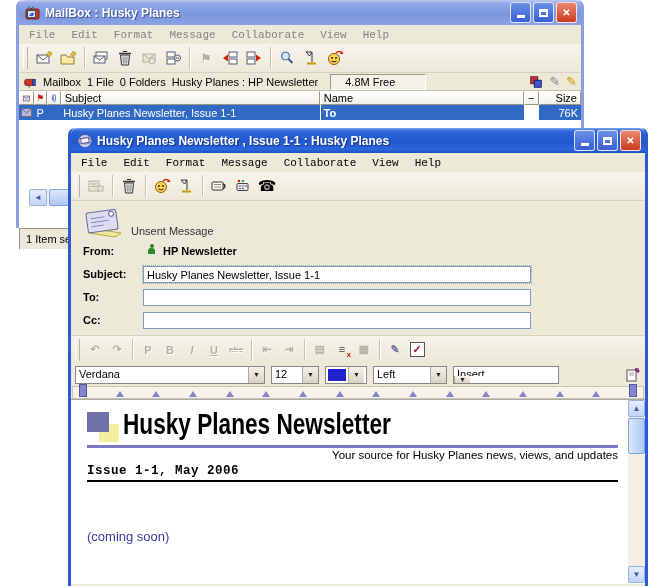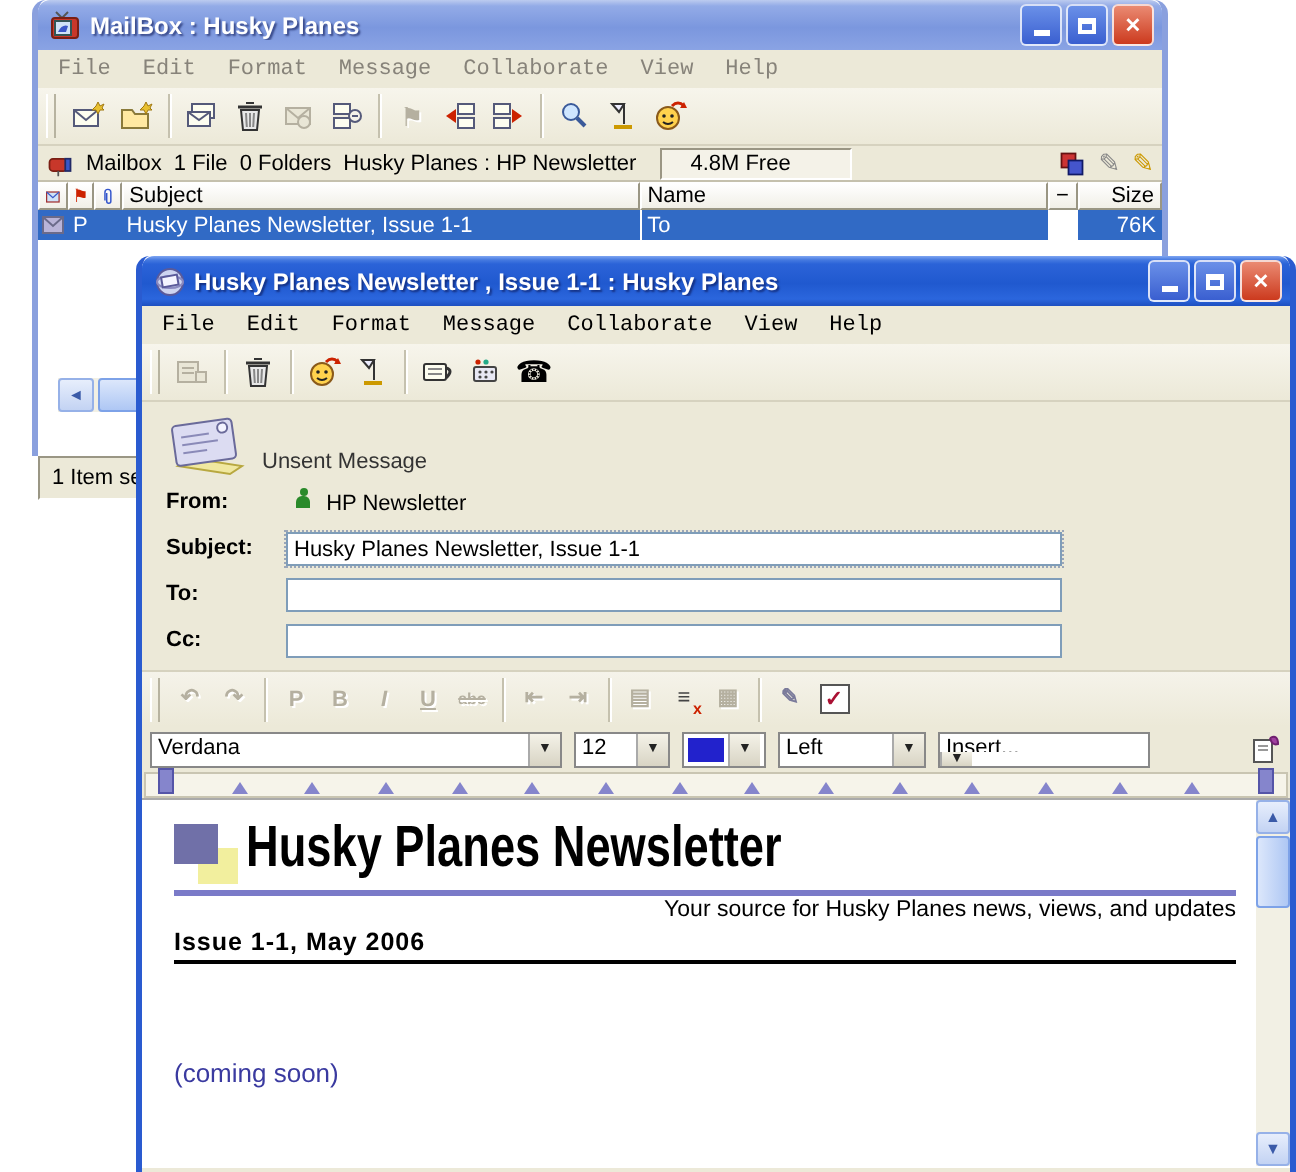--- a/index.html
+++ b/index.html
@@ -85,25 +85,25 @@
   .vbtn{position:absolute;left:0;width:17px;height:17px;}
   .cstatus{height:20px;display:flex;align-items:center;padding:2px 3px;gap:1px;border-top:1px solid #fff;
            box-shadow:0 -1px 0 #b7b3a0;}
   
   .nl-logo-p{position:absolute;left:16px;top:12px;width:22px;height:20px;background:#7070A8;z-index:2;}
   .nl-logo-y{position:absolute;left:28px;top:24px;width:20px;height:18px;background:#F2EF9E;z-index:1;}
   .nl-title{position:absolute;left:52px;top:8px;font-size:29px;font-weight:bold;
             transform:scaleX(.78);transform-origin:left top;white-space:nowrap;letter-spacing:0px;}
   .nl-rule{position:absolute;left:16px;right:10px;top:45px;height:3px;background:#7A7AC8;}
   .nl-tagline{position:absolute;right:10px;top:49px;font-size:11.5px;}
-  .nl-issue{position:absolute;left:16px;top:64px;font-weight:bold;font-size:12.5px;letter-spacing:.5px;}
+  .nl-issue{position:absolute;left:16px;top:64px;font-weight:bold;font-size:12.5px;letter-spacing:.5px;font-family:Liberation Mono, monospace;}
   .nl-black{position:absolute;left:16px;right:10px;top:80px;border-top:2px solid #000;}
   .nl-head{position:absolute;left:16px;top:100px;font-weight:bold;font-size:13px;}
   .nl-body{position:absolute;left:16px;top:129px;font-size:13px;color:#3A3AA0;}
-  .bold{font-weight:normal;}
+  .bold{font-weight:bold;}
   .person{display:inline-block;width:9px;height:11px;position:relative;margin-right:4px;}
   .person::before{content:"";position:absolute;left:2.5px;top:0;width:4px;height:4px;border-radius:50%;background:#2a8a2a;}
   .person::after{content:"";position:absolute;left:1px;top:4px;width:7px;height:6px;border-radius:3px 3px 0 0;background:#2a8a2a;}
 </style>
 </head>
 <body>
 
 <div class="win" id="mailbox">
   <div class="titlebar tb-inactive">
     <svg class="appicon" viewBox="0 0 16 16">
@@ -465,21 +465,21 @@
       <span class="tsep"></span>
       <span class="fbtn glyph" style="color:#7a7a9a;">
           <span>✎</span>
         </span>
       <span class="fbtn" style="position:relative;">
         <span style="display:block;width:13px;height:13px;background:#fff;border:1px solid #555;"></span>
         <span style="position:absolute;color:#aa1133;font-weight:bold;font-size:11px;">✓</span>
         </span>
     </div>
     <div class="fmt2">
-      <span class="combo" style="width:206px;">
+      <span class="combo" style="width:190px;">
         <span class="val">Verdana</span>
         <span class="drop">
             <span>▼</span>
           </span>
       </span>
       <span class="combo" style="width:48px;">
         <span class="val">12</span>
         <span class="drop">
             <span>▼</span>
           </span>

